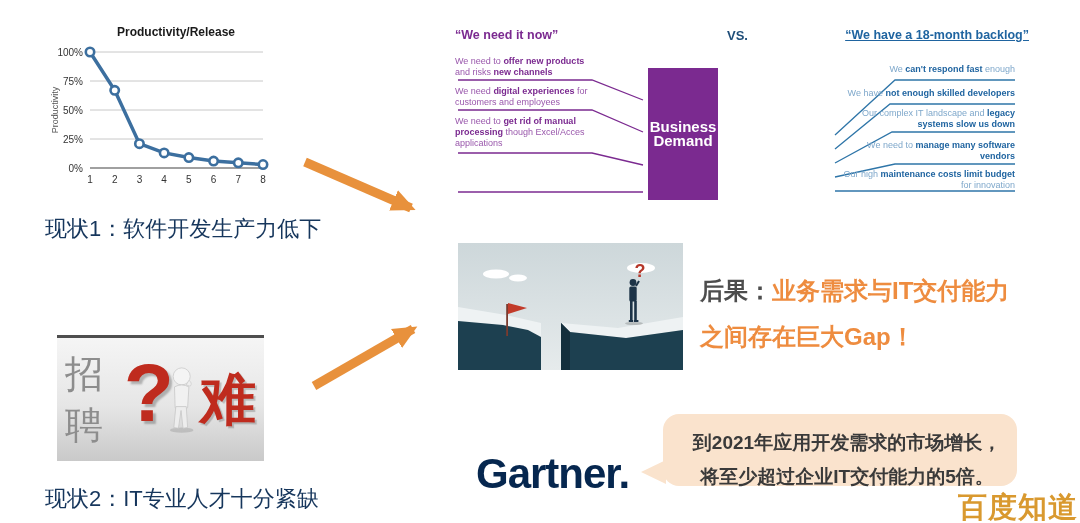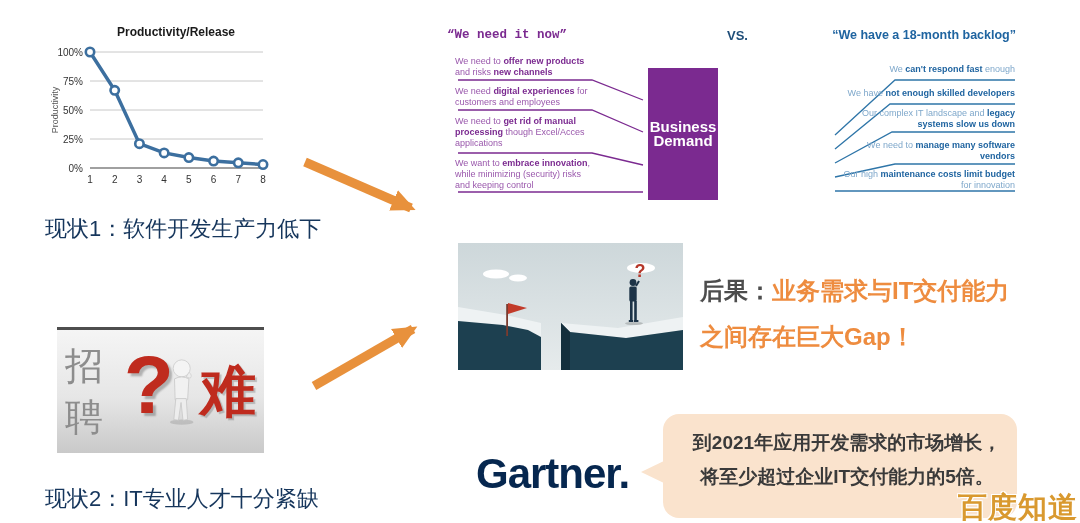--- a/index.html
+++ b/index.html
@@ -12,38 +12,38 @@
   .c-title{font-weight:bold;font-size:12px;fill:#1a1a1a;}
   .c-tick{font-size:10px;fill:#333;}
   .c-ylabel{font-size:9px;fill:#555;}
 
   
   .status{left:45px;font-size:22px;font-weight:normal;color:var(--navy);white-space:nowrap;}
   .status1{top:214px;}
   .status2{top:484px;}
 
   
-  .recruit{left:57px;top:327px;width:207px;height:126px;display:flex;align-items:center;
+  .recruit{left:57px;top:335px;width:207px;height:126px;display:flex;align-items:center;
            padding:16px 8px;box-sizing:border-box;border-top:3px solid #4e4e4e;
            background:linear-gradient(#f5f5f5,#e6e6e6 55%,#c9c9c9);}
   .r-zhaopin{font-size:38px;color:#8d8d8d;letter-spacing:2px;}
   .r-q{font-size:82px;font-weight:bold;color:var(--red);line-height:1;margin:-14px 0 0 2px;
        text-shadow:3px 3px 2px rgba(0,0,0,.25);}
   .r-nan{font-size:56px;font-weight:bold;color:var(--red);margin-left:2px;text-shadow:2px 2px 1px rgba(0,0,0,.2);}
   .r-person{margin-left:-10px;}
 
   
   .oarrow line{stroke:var(--orange);stroke-width:9;}
 
   
   .diagram{left:440px;top:20px;width:600px;height:192px;}
   .d-head{position:absolute;top:8px;font-size:12.5px;font-weight:bold;white-space:nowrap;}
-  .d-head.l{left:7px;color:var(--purple);font-family:Liberation Mono, monospace;}
+  .d-head.l{left:15px;color:var(--purple);}
   .d-head.vs{left:287px;color:var(--vs);font-size:13px;}
-  .d-head.r{right:24px;color:var(--blue-bold);}
+  .d-head.r{right:11px;color:var(--blue-bold);text-decoration:underline;}
   .dlines{position:absolute;left:0;top:0;}
   .dlines path{fill:none;stroke-width:1.3px;}
   .dlines .pl{stroke:var(--purple);}
   .dlines .bl{stroke:var(--blue-line);}
   .dbox{position:absolute;display:flex;align-items:center;justify-content:center;text-align:center;
         color:#fff;font-weight:bold;font-size:15px;line-height:14px;}
   .dbox.demand{left:208px;top:48px;width:70px;height:132px;background:var(--purple);}
   .dbox.capacity{left:305px;top:108px;width:81px;height:70px;background:var(--blue-box);}
   .ditem{position:absolute;font-size:9px;line-height:11px;}
   .ditem.left{left:15px;width:138px;color:var(--purple-light);}
@@ -55,21 +55,21 @@
   .cliff{left:458px;top:243px;width:225px;height:127px;}
 
   
   .consequence{left:700px;top:268px;width:340px;font-size:24px;font-weight:bold;line-height:46px;}
   .consequence .pre{color:var(--consequence-gray);}
   .consequence .hl{color:var(--consequence-orange);}
 
   
   .gartner{left:476px;top:450px;font-size:42px;font-weight:bold;color:var(--gartner-navy);
            letter-spacing:-1px;}
-  .bubble{left:663px;top:414px;width:354px;height:104px;background:var(--bubble-bg);
+  .bubble{left:663px;top:414px;width:354px;height:72px;background:var(--bubble-bg);
           border-radius:16px;box-sizing:border-box;padding:12px 10px 0 24px;
           font-size:19px;font-weight:bold;color:var(--bubble-text);line-height:34px;text-align:center;}
   .bubble:before{content:"";position:absolute;left:-22px;top:46px;width:0;height:0;
           border-top:12px solid transparent;border-bottom:12px solid transparent;
           border-right:25px solid var(--bubble-bg);}
 
   
   .watermark{right:2px;top:488px;font-size:29px;font-weight:bold;color:var(--watermark);
           letter-spacing:1px;
           text-shadow:-1px -1px 0 #fff,1px -1px 0 #fff,-1px 1px 0 #fff,1px 1px 0 #fff;}
@@ -169,21 +169,20 @@
       <path class="bl" d="M575,171 H395" marker-end="url(#bArr)"></path>
     </svg>
     <div class="d-head l">“We need it now”</div>
     <div class="d-head vs">VS.</div>
     <div class="d-head r">“We have a 18-month backlog”</div>
     <div class="dbox demand">Business Demand</div>
 
   <div class="ditem left" style="top: 36px;"><span>We need to </span><b>offer new products</b><span> and risks </span><b>new channels</b></div>
       <div class="ditem left" style="top: 66px;"><span>We need </span><b>digital experiences</b><span> for customers and employees</span></div>
       <div class="ditem left" style="top: 96px;"><span>We need to </span><b>get rid of manual processing</b><span> though Excel/Acces applications</span></div>
-      <div class="ditem left" style="top: 138px;"><span>We want to </span><b>embrace innovation</b><span>, while minimizing (security) risks and keeping control</span></div>
       <div class="ditem right" style="top: 44px;"><span>We </span><b>can't respond fast</b><span> enough</span></div>
       <div class="ditem right" style="top: 68px;"><span>We have </span><b>not enough skilled developers</b></div>
       <div class="ditem right" style="top: 88px;"><span>Our complex IT landscape and </span><b>legacy systems slow us down</b></div>
       <div class="ditem right" style="top: 120px;"><span>We need to </span><b>manage many software vendors</b></div>
       <div class="ditem right" style="top: 149px;"><span>Our high </span><b>maintenance costs limit budget</b><span> for innovation</span></div>
     </div>
 
   <svg class="abs cliff" width="225" height="127" viewBox="0 0 225 127">
     <defs>
       <linearGradient id="sky" x1="0" y1="0" x2="0" y2="1">

